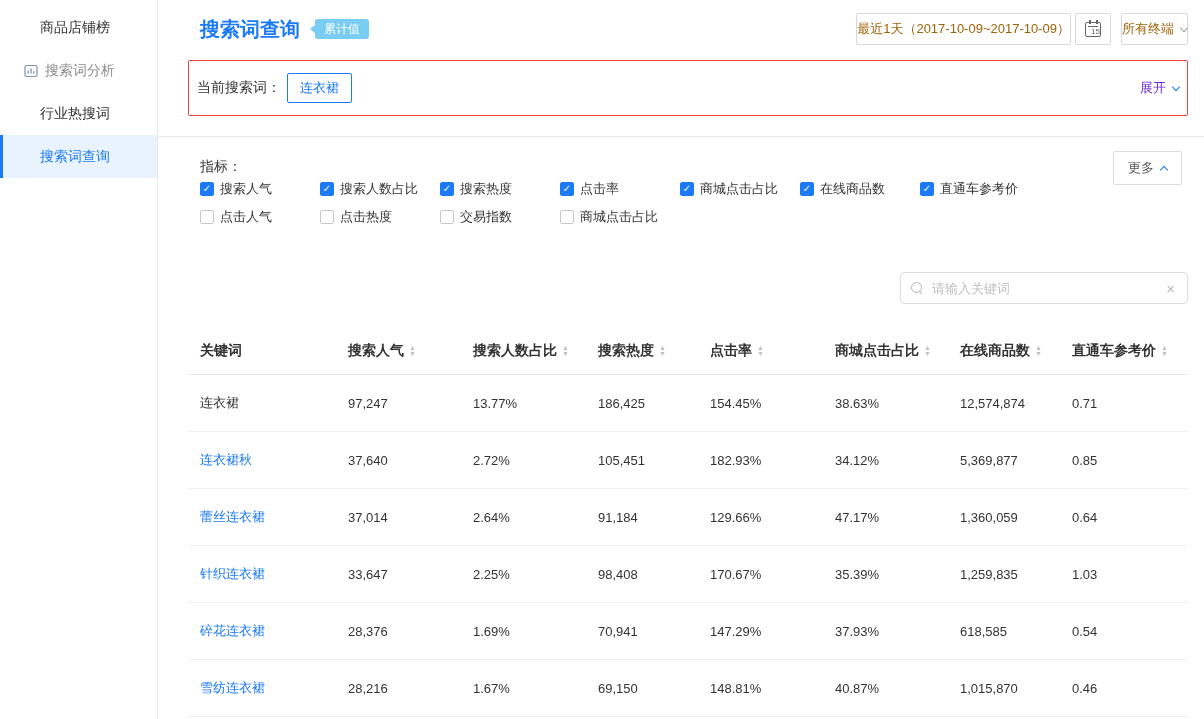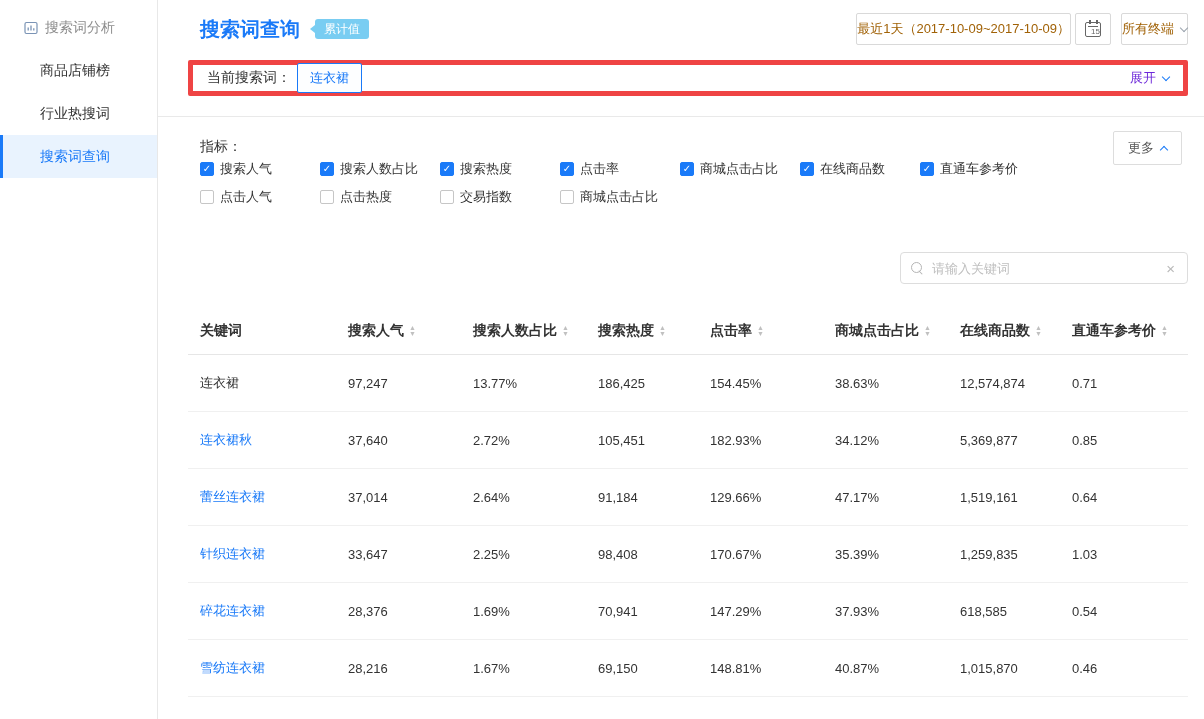--- a/index.html
+++ b/index.html
@@ -68,22 +68,22 @@
 
   .chev {
     display: inline-block; width: 6px; height: 6px;
     border-right: 1px solid #9aa3ad; border-bottom: 1px solid #9aa3ad;
     transform: rotate(45deg); margin-left: 7px; margin-top: -3px;
   }
   .chev.up { transform: rotate(-135deg); margin-top: 3px; }
   .chev.blue { border-color: #1a7af8; }
 
   .filter-box {
-    height: 36px; border: 5px solid #ef4444; border-radius: 2px;
-    display: flex; align-items: center; padding: 0 14px; margin-top: 2px;
+    height: 56px; border: 1px solid #ef4444; border-radius: 2px;
+    display: flex; align-items: center; padding: 0 8px; margin-top: 2px;
   }
   .filter-label { font-size: 14px; color: #333; }
   .term-tag {
     margin-left: 6px; border: 1px solid #1a7af8; color: #1a7af8;
     font-size: 13px; padding: 5px 12px; border-radius: 2px; cursor: pointer; background: #fdfeff;
   }
   .expand { margin-left: auto; color: #6d28d9; font-size: 13px; cursor: pointer; display: flex; align-items: center; }
 
   .divider { height: 1px; background: #e9e9e9; margin: 20px -16px 0 -30px; }
 
@@ -140,33 +140,33 @@
   td.kw-link { color: #1a7af8; cursor: pointer; }
 </style>
 </head>
 <body>
 
 <div class="app">
 
   <aside class="sidebar">
 
     <nav id="sidebar-list">
+      <div class="side-item">
+
+        <span class="side-label">商品店铺榜</span>
+      </div>
+
       <div class="side-item muted has-icon">
         <span class="side-icon">
           <svg width="14" height="14" viewBox="0 0 14 14">
             <rect x="1" y="1.5" width="12" height="11" rx="1.5" fill="none" stroke="#7a93b5" stroke-width="1.2"></rect>
             <path d="M4.2 9.5 V6.5 M7 9.5 V4.5 M9.8 9.5 V7.2" stroke="#7a93b5" stroke-width="1.3" fill="none"></path>
           </svg>
         </span>
         <span class="side-label">搜索词分析</span>
-      </div>
-
-      <div class="side-item">
-
-        <span class="side-label">商品店铺榜</span>
       </div>
 
       <div class="side-item">
 
         <span class="side-label">行业热搜词</span>
       </div>
 
       <div class="side-item active">
 
         <span class="side-label">搜索词查询</span>
@@ -362,21 +362,21 @@
             <td>5,369,877</td>
             <td>0.85</td>
           </tr>
           <tr>
             <td class="kw-link">蕾丝连衣裙</td>
             <td>37,014</td>
             <td>2.64%</td>
             <td>91,184</td>
             <td>129.66%</td>
             <td>47.17%</td>
-            <td>1,519,161</td>
+            <td>1,360,059</td>
             <td>0.64</td>
           </tr>
           <tr>
             <td class="kw-link">针织连衣裙</td>
             <td>33,647</td>
             <td>2.25%</td>
             <td>98,408</td>
             <td>170.67%</td>
             <td>35.39%</td>
             <td>1,259,835</td>

